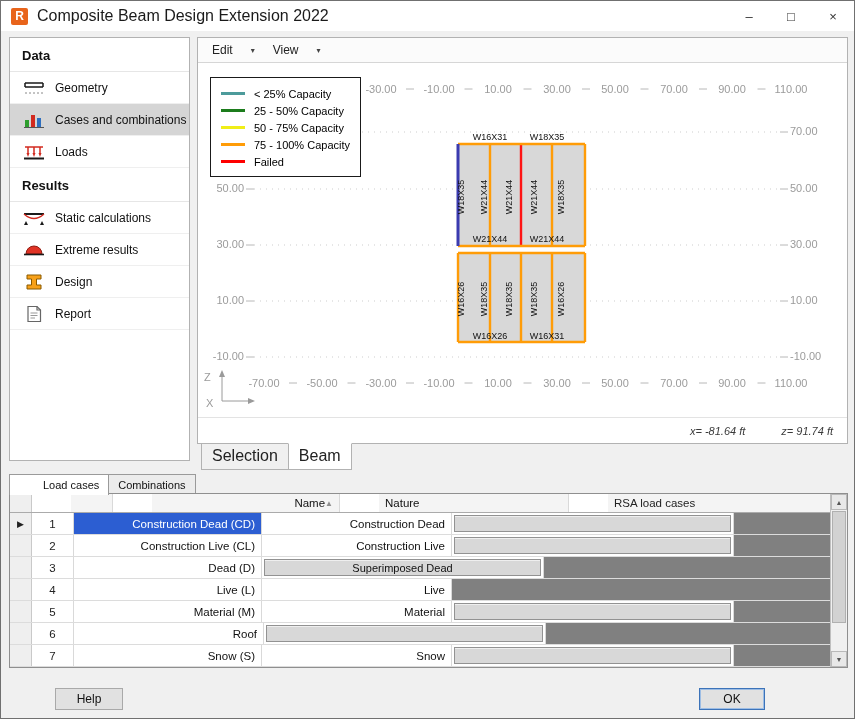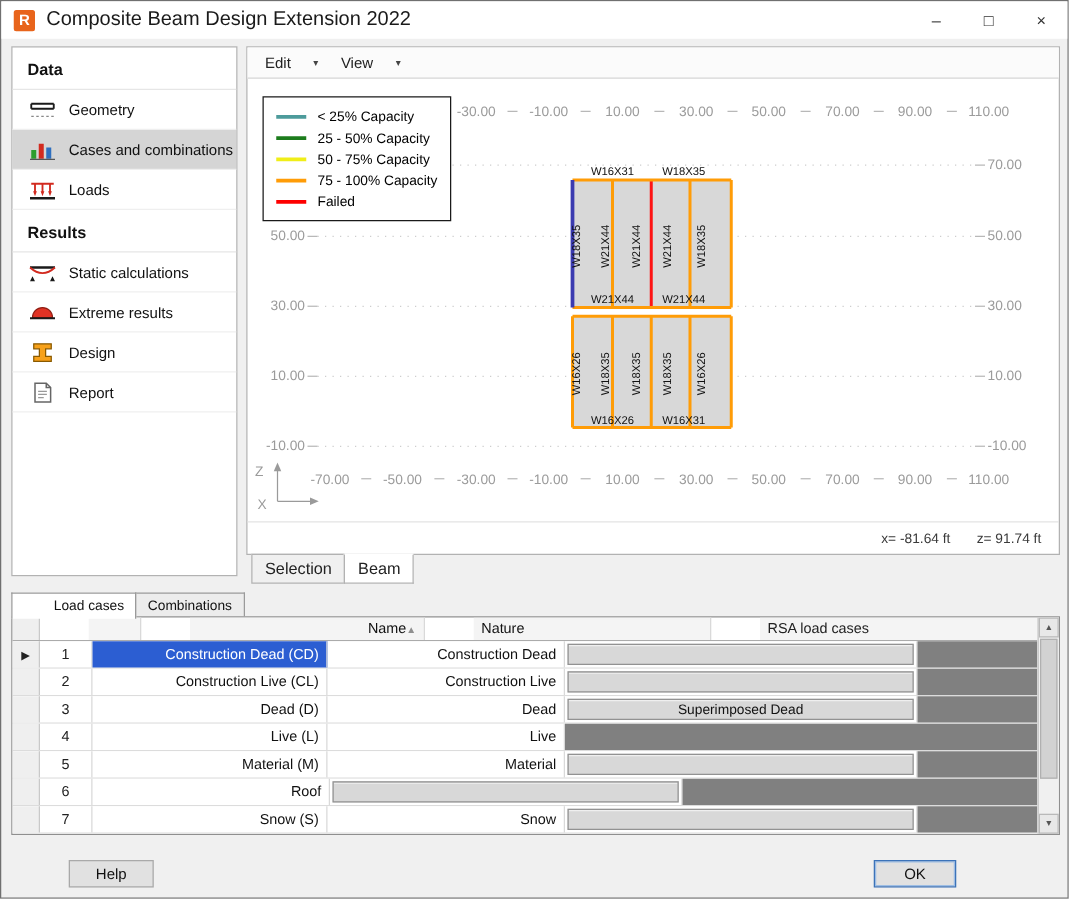--- a/index.html
+++ b/index.html
@@ -27,25 +27,25 @@
   .menu-item { font-size:12px; color:#222; padding:3px 8px; display:flex; align-items:center; gap:18px; }
   .menu-caret { font-size:8px; color:#444; }
   .canvas-wrap { position:relative; height:354px; overflow:hidden; }
   svg.plan { position:absolute; inset:0; width:100%; height:100%; font-family:"Liberation Sans",sans-serif; }
   .axis { font-size:11px; fill:#9b9b9b; }
   .beam { font-size:9px; fill:#111; }
   .legend { position:absolute; left:12px; top:14px; background:#fff; border:1px solid #1a1a1a; padding:7px 10px 6px; z-index:2; }
   .legend-row { display:flex; align-items:center; gap:9px; height:17px; }
   .legend-swatch { width:24px; height:3px; flex:0 0 auto; }
   .legend-label { font-size:11px; color:#000; white-space:nowrap; }
-  .status-strip { height:26px; display:flex; justify-content:flex-end; align-items:center; gap:21px; padding-right:14px; font-size:11px; color:#3a3a3a; border-top:1px solid #e3e3e3; }
+  .status-strip { height:26px; display:flex; justify-content:flex-end; align-items:center; gap:36px; padding-right:14px; font-size:11px; color:#3a3a3a; border-top:1px solid #e3e3e3;font-style:italic; }
 
   
   .view-tabs { position:absolute; left:200px; top:442px; display:flex; }
-  .vtab { font-size:13px; color:#222; padding:3px 10px 4px; border:1px solid #b2b2b2; background:#f0f0f0; margin-right:-1px; }
+  .vtab { font-size:16px; color:#222; padding:3px 10px 4px; border:1px solid #b2b2b2; background:#f0f0f0; margin-right:-1px; }
   .vtab.active { background:#fff; border-top-color:#fff; }
 
   
   .bottom-tabs { position:absolute; left:8px; top:473px; display:flex; }
   .btab { font-size:11px; color:#111; padding:4px 9px; border:1px solid #9a9a9a; border-bottom:none; background:#ececec; margin-right:-1px; position:relative; }
   .btab.active { background:#fff; z-index:3;padding-left:33px; }
 
   
   .grid-table { position:absolute; left:8px; top:492px; width:839px; height:175px; background:#fff; border:1px solid #8f8f8f; z-index:2; }
   .g-body { position:absolute; left:0; top:0; right:17px; bottom:0; display:flex; flex-direction:column; overflow:hidden; }
@@ -345,21 +345,20 @@
           <div class="c-nature">Construction Live</div>
           <div class="c-rsa">
             <div class="rsa-box"></div>
           </div>
           <div class="c-fill"></div>
         </div>
         <div class="g-row">
           <div class="c-marker"></div>
           <div class="c-num">3</div>
           <div class="c-name">Dead (D)</div>
-          <div class="c-nature">Dead</div>
           <div class="c-rsa">
             <div class="rsa-box">Superimposed Dead</div>
           </div>
           <div class="c-fill"></div>
         </div>
         <div class="g-row">
           <div class="c-marker"></div>
           <div class="c-num">4</div>
           <div class="c-name">Live (L)</div>
           <div class="c-nature">Live</div>

